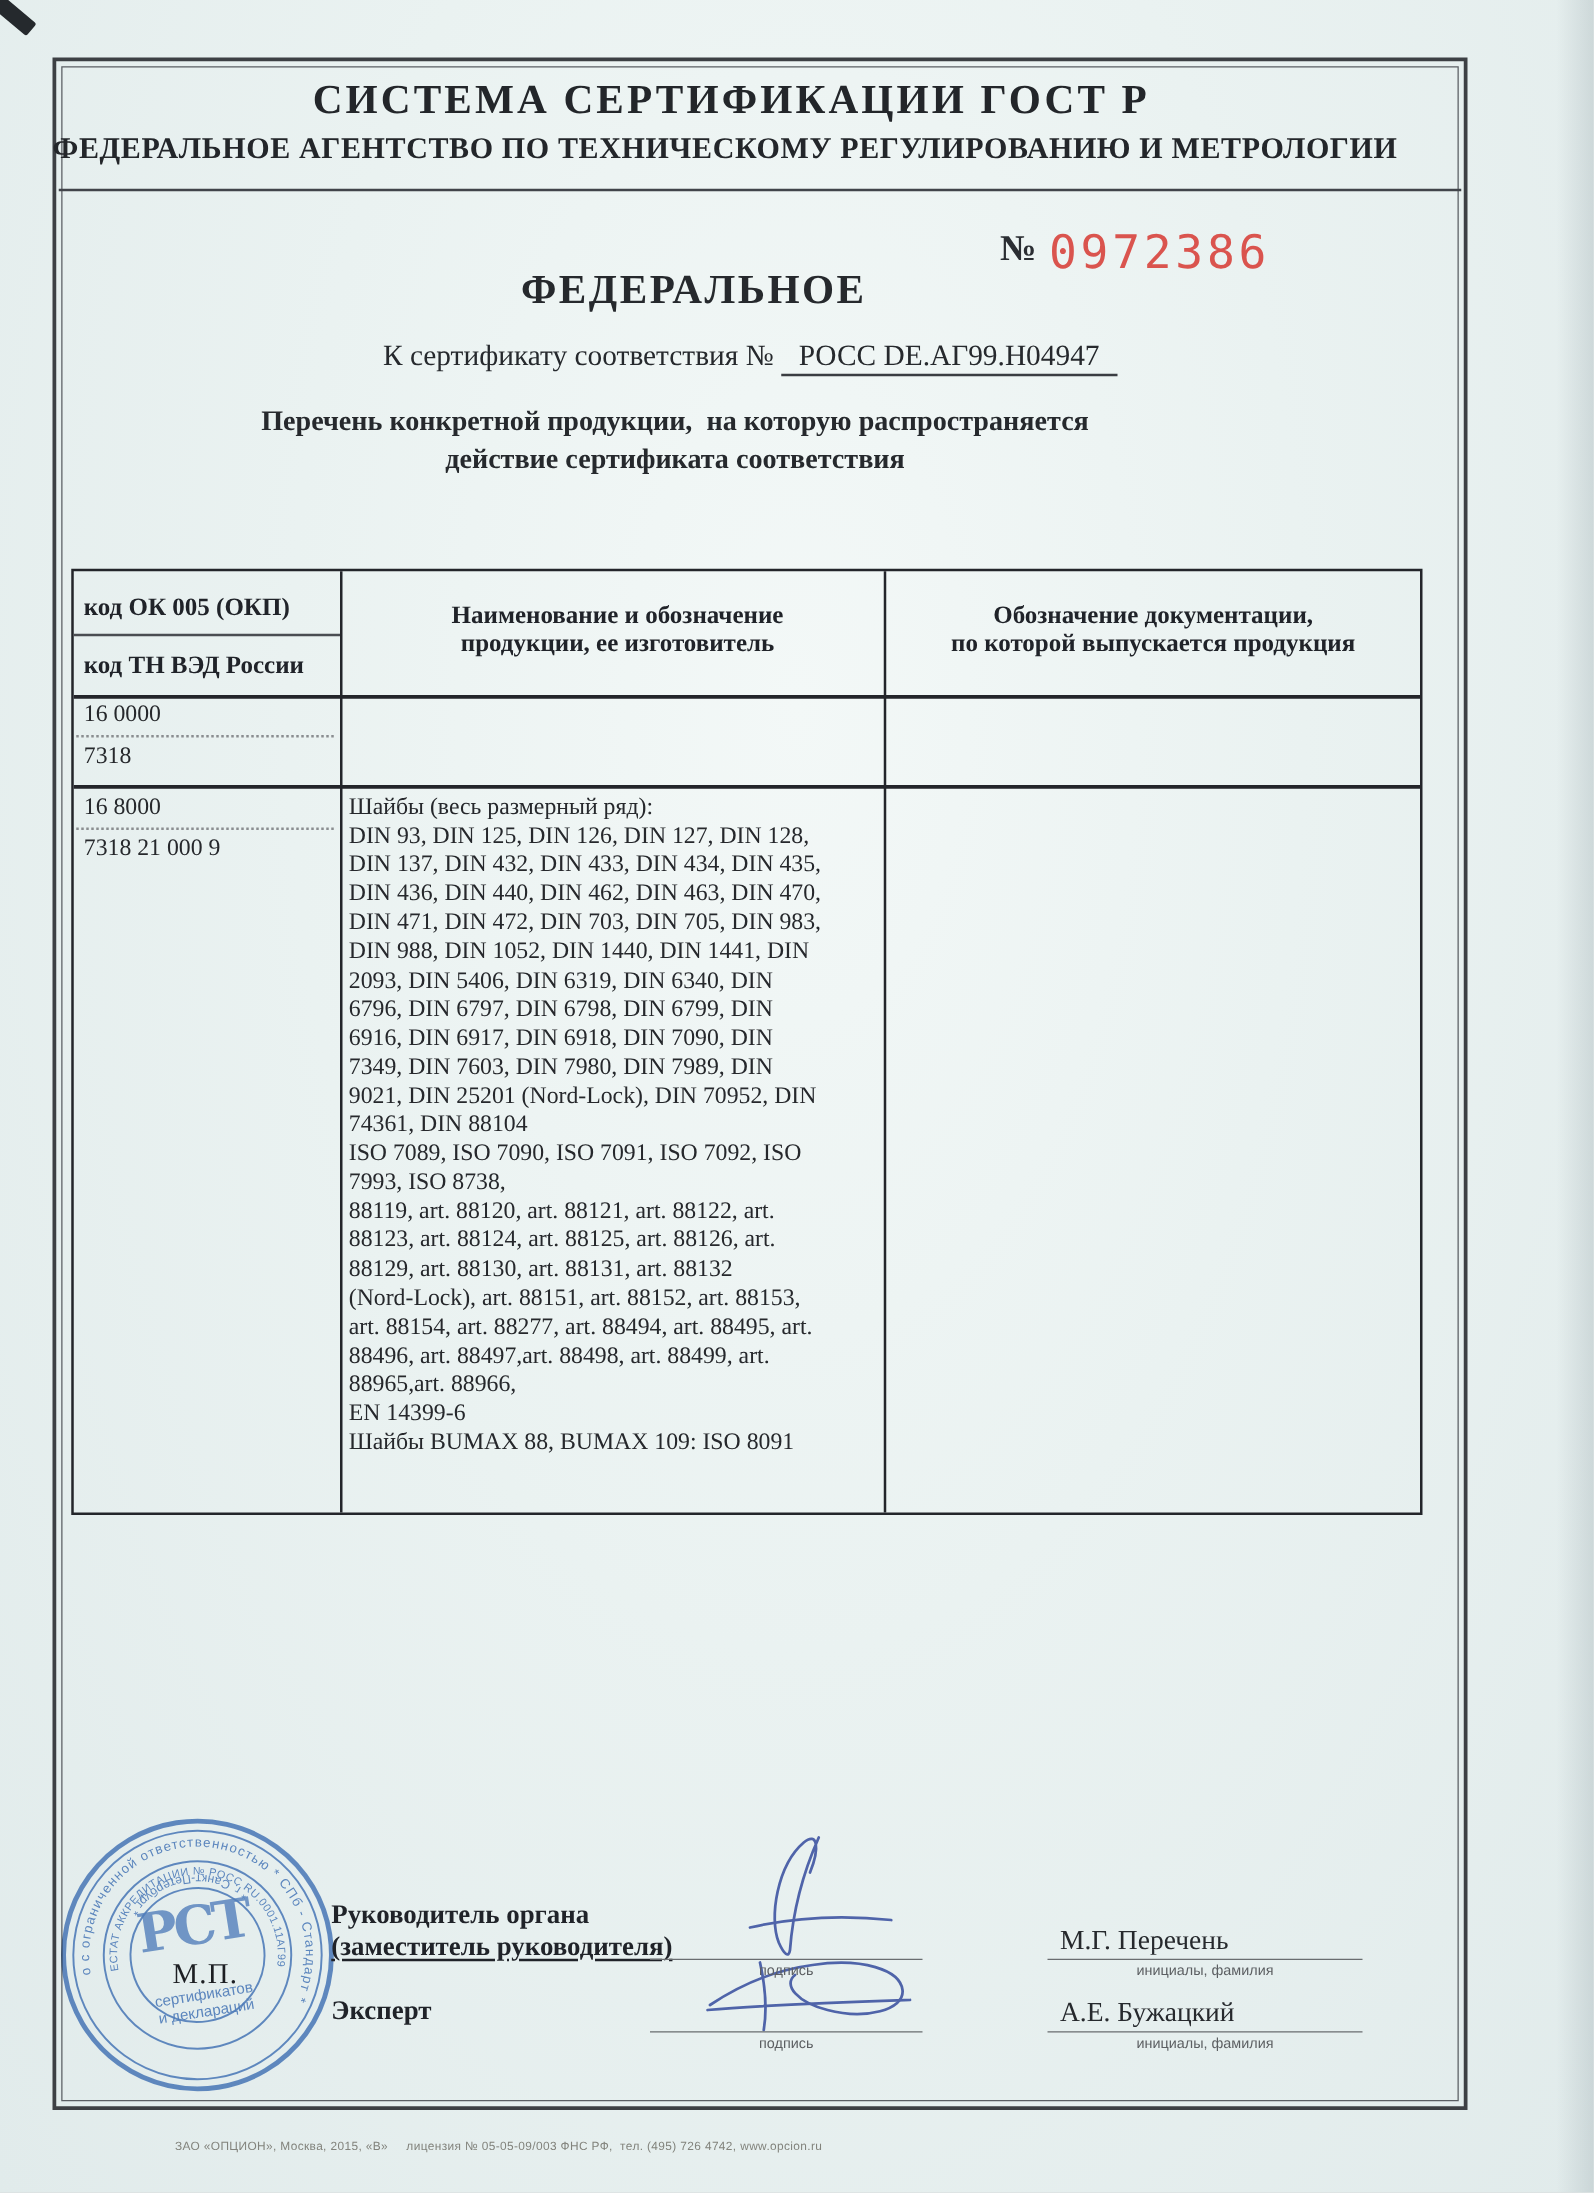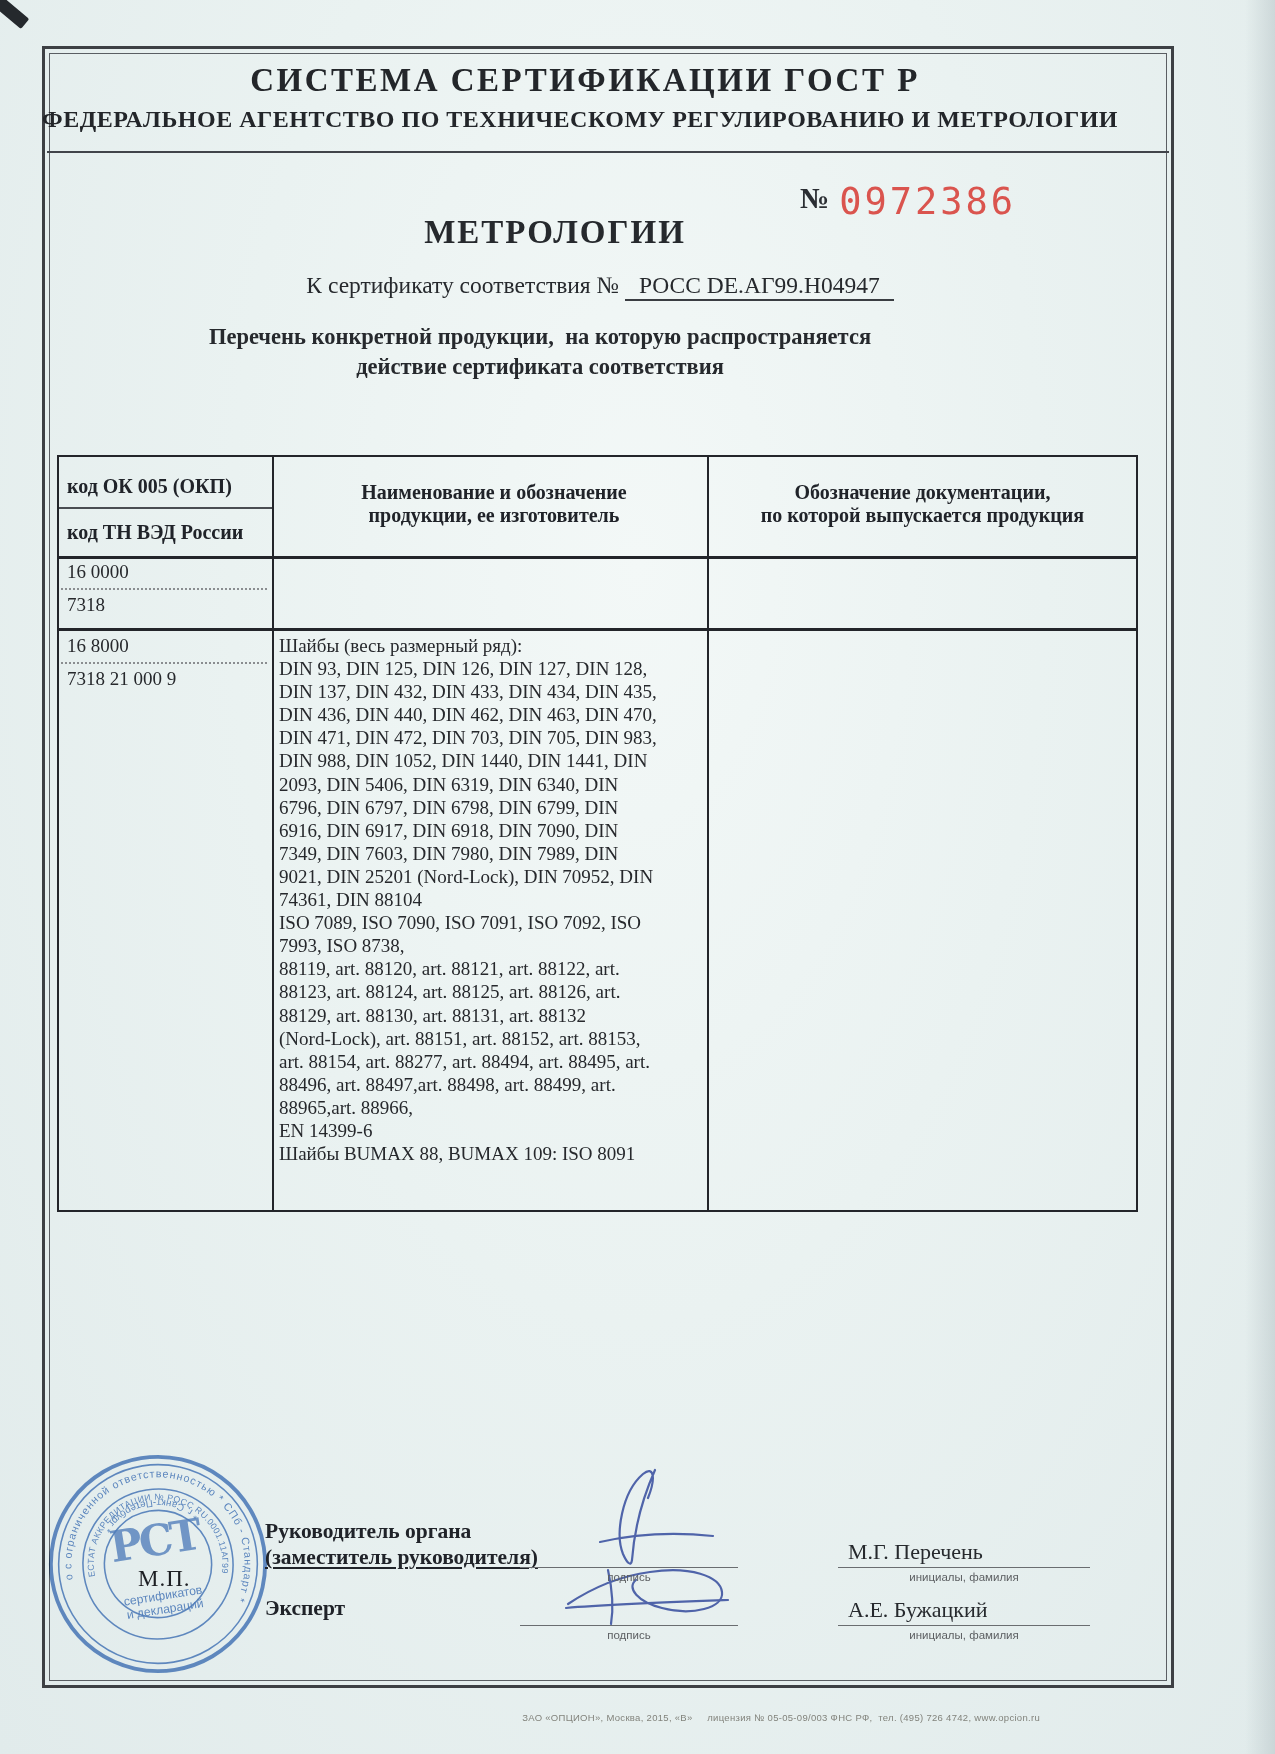--- a/index.html
+++ b/index.html
@@ -79,21 +79,21 @@
 
   
   .role{font-size:21.5px;font-weight:bold;color:#202329;}
   .role-u{text-decoration:underline;text-decoration-thickness:2px;text-underline-offset:3px;}
   .sig-line{border-bottom:1.5px solid #6a6d70;height:0;}
   .small-cap{font-size:11.5px;color:#5c5f62;font-family:"Liberation Sans",sans-serif;}
   .person{font-size:22px;color:#26292d;}
   .mp{font-size:23px;letter-spacing:1px;color:#1d1f23;}
 
   .footer-imprint{
-    left:140px;top:1712px;width:900px;text-align:right;
+    left:140px;top:1712px;width:900px;text-align:left;
     font-family:"Liberation Sans",sans-serif;font-size:9.5px;color:#82837c;letter-spacing:.3px;
   }
 
   .stamp-wrap{left:46px;top:1452px;width:224px;height:224px;transform:rotate(-9deg);
     mix-blend-mode:multiply;opacity:.92;}
   .sig-ink{position:absolute;mix-blend-mode:multiply;}
 </style>
 </head>
 <body>
 
@@ -106,21 +106,21 @@
   </div>
 
   <div class="abs center agency-title">ФЕДЕРАЛЬНОЕ АГЕНТСТВО ПО ТЕХНИЧЕСКОМУ РЕГУЛИРОВАНИЮ И МЕТРОЛОГИИ</div>
   <div class="abs center system-title">СИСТЕМА СЕРТИФИКАЦИИ ГОСТ Р</div>
   <div class="abs header-rule"></div>
 
   <div class="abs blank-number nowrap">
     <span class="sign">№</span><span class="value">0972386</span>
   </div>
 
-  <div class="abs center appendix-title">МЕТРОЛОГИИ</div>
+  <div class="abs center appendix-title">ФЕДЕРАЛЬНОЕ</div>
   <div class="abs center cert-line nowrap">
     <span class="lbl">К сертификату соответствия №</span><span class="num">РОСС DE.АГ99.Н04947</span>
   </div>
   <div class="abs center scope1 pre">Перечень конкретной продукции,  на которую распространяется</div>
   <div class="abs center scope2 pre">действие сертификата соответствия</div>
 
   <div class="abs tbl">
     <div class="v1"></div>
     <div class="v2"></div>
     <div class="h-head"></div>

